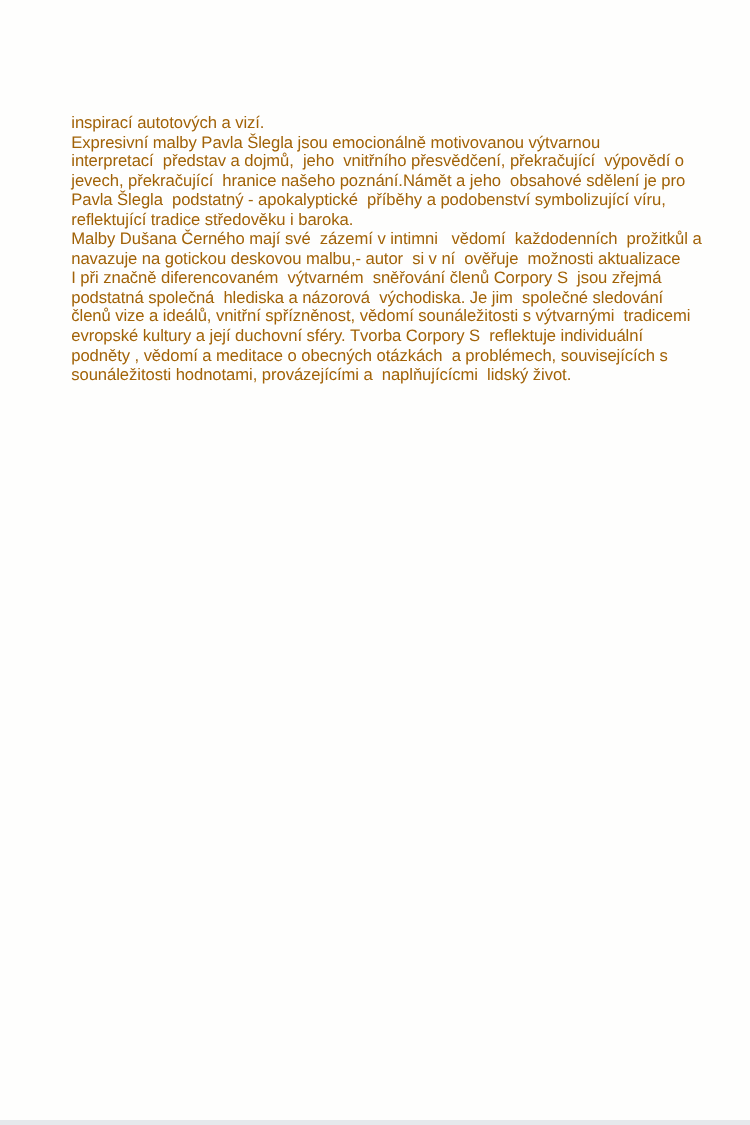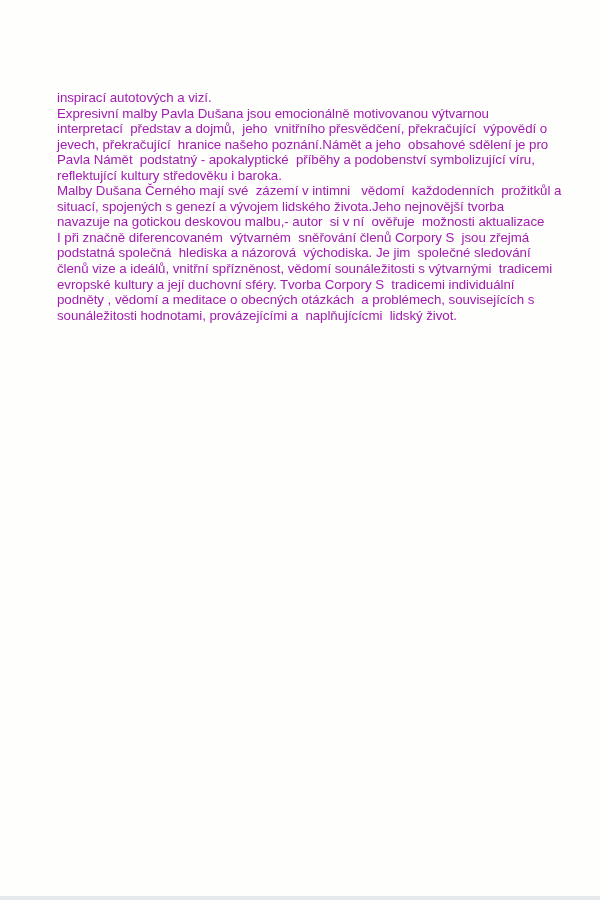--- a/index.html
+++ b/index.html
@@ -30,44 +30,43 @@
       background: #e6e9ec;
     }
     .text-block {
       position: absolute;
       left: 57px;
       top: 90px;
       width: 500px;
       font-family: "Liberation Sans", sans-serif;
       font-size: 13.3px;
       line-height: 15.55px;
-      color: #a21caf;
+      color: #a16207;
       letter-spacing: -0.05px;
     }
     .line {
       display: block;
       white-space: pre;
       height: 15.55px;
     }
   </style>
 </head>
 <body>
 
 <div class="page">
   <div class="text-block">
     <span class="line">inspirací autotových a vizí.</span>
-    <span class="line">Expresivní malby Pavla Dušana jsou emocionálně motivovanou výtvarnou</span>
+    <span class="line">Expresivní malby Pavla Šlegla jsou emocionálně motivovanou výtvarnou</span>
     <span class="line">interpretací  představ a dojmů,  jeho  vnitřního přesvědčení, překračující  výpovědí o</span>
     <span class="line">jevech, překračující  hranice našeho poznání.Námět a jeho  obsahové sdělení je pro</span>
-    <span class="line">Pavla Námět  podstatný - apokalyptické  příběhy a podobenství symbolizující víru,</span>
-    <span class="line">reflektující kultury středověku i baroka.</span>
+    <span class="line">Pavla Šlegla  podstatný - apokalyptické  příběhy a podobenství symbolizující víru,</span>
+    <span class="line">reflektující tradice středověku i baroka.</span>
     <span class="line">Malby Dušana Černého mají své  zázemí v intimni   vědomí  každodenních  prožitkůl a</span>
-    <span class="line">situací, spojených s genezí a vývojem lidského života.Jeho nejnovější tvorba</span>
     <span class="line">navazuje na gotickou deskovou malbu,- autor  si v ní  ověřuje  možnosti aktualizace</span>
     <span class="line">I při značně diferencovaném  výtvarném  sněřování členů Corpory S  jsou zřejmá</span>
     <span class="line">podstatná společná  hlediska a názorová  východiska. Je jim  společné sledování</span>
     <span class="line">členů vize a ideálů, vnitřní spřízněnost, vědomí sounáležitosti s výtvarnými  tradicemi</span>
-    <span class="line">evropské kultury a její duchovní sféry. Tvorba Corpory S  tradicemi individuální</span>
+    <span class="line">evropské kultury a její duchovní sféry. Tvorba Corpory S  reflektuje individuální</span>
     <span class="line">podněty , vědomí a meditace o obecných otázkách  a problémech, souvisejících s</span>
     <span class="line">sounáležitosti hodnotami, provázejícími a  naplňujícícmi  lidský život.</span>
   </div>
   <div class="bottom-edge"></div>
 </div>
 
 </body></html>

